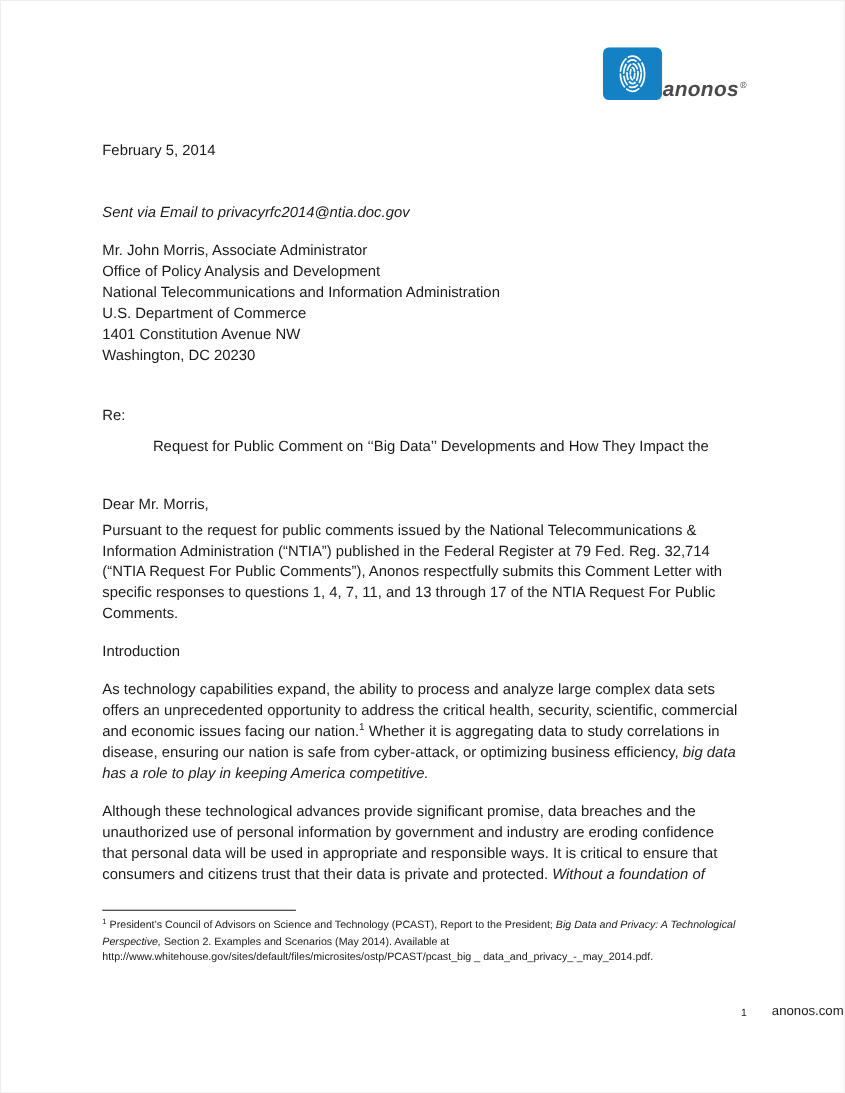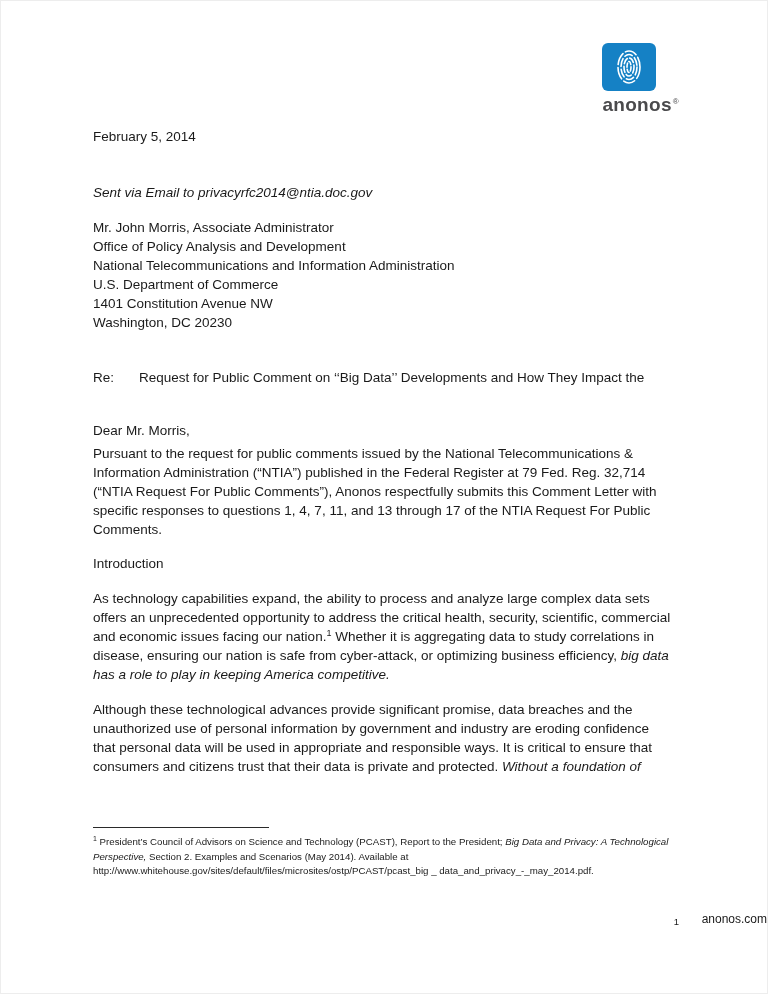--- a/index.html
+++ b/index.html
@@ -13,33 +13,33 @@
     margin: 0 auto;
     background: #ffffff;
     border: 1px solid #ededed;
     padding: 126px 92px 0 92px;
   }
 
   p { margin: 0; font-size: 13.5px; line-height: 19px; }
   .italic { font-style: italic; }
 
   
-  .logo { position: absolute; top: 42px; right: 88px; display: flex; flex-direction: column; align-items: flex-start; }
+  .logo { position: absolute; top: 42px; right: 88px; display: flex; flex-direction: row; align-items: flex-end; font-style: italic; }
   .logo-box { width: 54px; height: 48px; display: block; }
   .logo-word { font-size: 19px; font-weight: bold; color: #4a4a4c; letter-spacing: 0.3px; margin-top: 4px; line-height: 1; }
   .logo-word .reg { font-size: 8px; font-weight: normal; vertical-align: 7px; margin-left: 1px; }
 
   
   .date       { margin-top: 0; }
   .sent-via   { margin-top: 37px; }
   .address    { margin-top: 16px; }
   .address p  { margin: 0; }
   .re-block   { margin-top: 36px; display: flex; }
   .re-label   { width: 46px; flex: 0 0 46px; font-size: 13.5px; line-height: 19px; }
-  .re-text    { flex: 1; font-size: 13.5px; line-height: 19px; }
+  .re-text    { flex: 1; font-size: 13.5px; line-height: 19px; margin-top: 28px; }
   .salutation { margin-top: 34px; }
   .para-1     { margin-top: 4px; }
   .heading    { margin-top: 15px; }
   .para-2     { margin-top: 16px; }
   .para-3     { margin-top: 16px; }
   sup { font-size: 9px; line-height: 0; }
 
   
   .footnote-area { position: absolute; left: 92px; right: 92px; top: 826px; }
   .fn-rule { width: 176px; border-top: 1px solid #2a2a2a; margin-bottom: 7px; }

